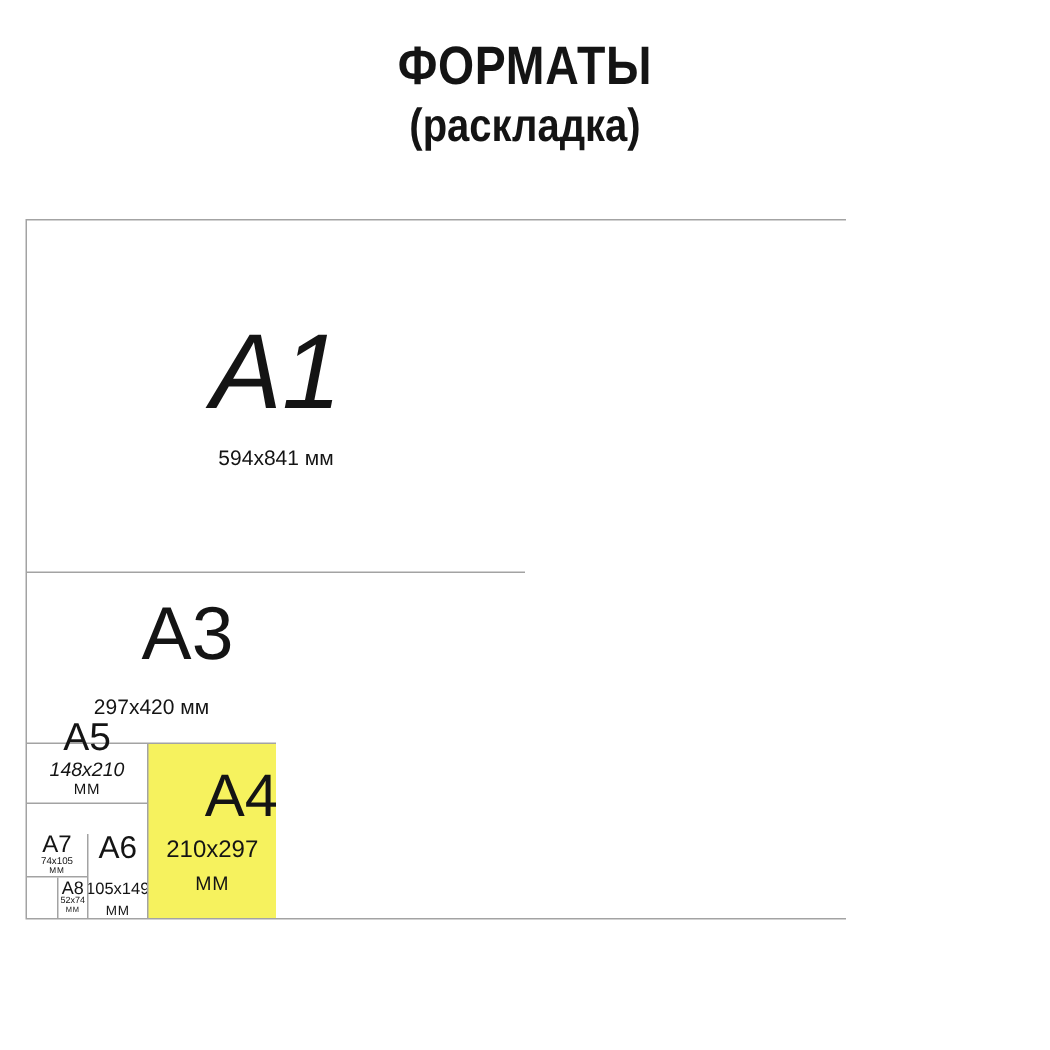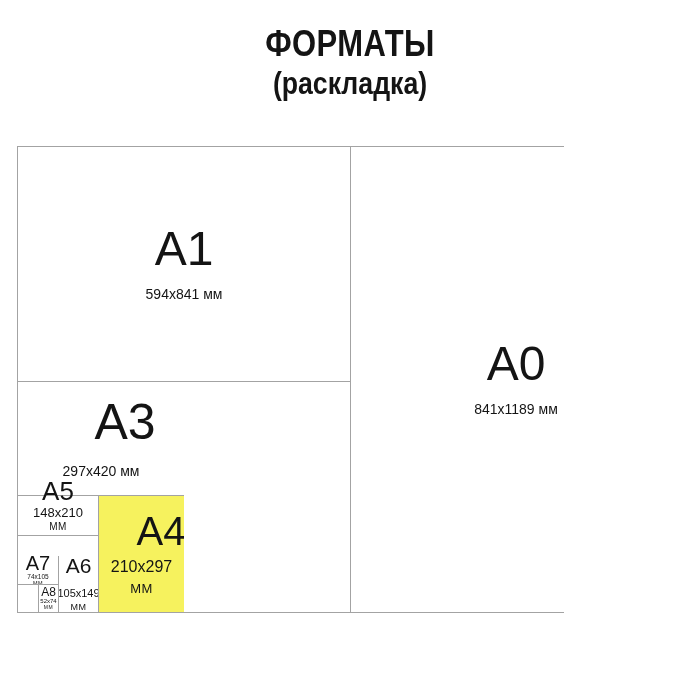--- a/index.html
+++ b/index.html
@@ -59,35 +59,35 @@
   .box-a0 { left: 332px; top: 0;     width: 331px; height: 465px; border-left: 1px solid var(--line); }
   .box-a2 { left: 166px; top: 235px; width: 166px; height: 230px; border-left: 1px solid var(--line); }
   .box-a3 { left: 0;     top: 235px; width: 166px; height: 114px; border-bottom: 1px solid var(--line); }
   .box-a4 { left: 80px;  top: 349px; width: 86px;  height: 116px; border-left: 1px solid var(--line); background: var(--highlight); }
   .box-a5 { left: 0;     top: 329px; width: 80px;  height: 60px;  border-bottom: 1px solid var(--line); }
   .box-a6 { left: 40px;  top: 409px; width: 40px;  height: 56px;  border-left: 1px solid var(--line); }
   .box-a7 { left: 0;     top: 409px; width: 40px;  height: 29px;  border-bottom: 1px solid var(--line); }
   .box-a8 { left: 20px;  top: 438px; width: 20px;  height: 27px;  border-left: 1px solid var(--line); }
 
   
-  .box-a1 .label, .box-a0 .label { font-size: 48px; }
+  .box-a1 .label, .box-a0 .label { font-size: 71px; font-style: italic; }
   .box-a1 .dims,  .box-a0 .dims  { font-size: 14px; margin-top: 13px; }
   .box-a3 .label { font-size: 50px; margin-left: 48px; }
   .box-a2 .label { font-size: 46px; }
   .box-a3 .dims, .box-a2 .dims { font-size: 14px; margin-top: 16px; }
   .box-a5 .label { font-size: 26px; }
-  .box-a5 .dims  { font-size: 13px; margin-top: 1px; }
+  .box-a5 .dims  { font-size: 13px; margin-top: 1px; font-style: italic; }
   .box-a5 .unit  { font-size: 10px; }
   .box-a4 .label { font-size: 40px; margin-left: 39px; }
   .box-a4 .dims  { font-size: 16px; margin-top: 6px; }
   .box-a4 .unit  { font-size: 13px; margin-top: 4px; }
   .box-a6 .label { font-size: 21px; }
   .box-a6 .dims  { font-size: 11px; margin-top: 11px; }
   .box-a6 .unit  { font-size: 9px; margin-top: 1px; }
-  .box-a7 .label { font-size: 20px; line-height: 0.95; }
+  .box-a7 .label { font-size: 16px; line-height: 0.95; }
   .box-a7 .dims  { font-size: 6.5px; line-height: 1.1; }
   .box-a7 .unit  { font-size: 5.5px; line-height: 1.1; }
   .box-a8 .label { font-size: 12px; line-height: 0.95; }
   .box-a8 .dims  { font-size: 6px; line-height: 1.1; }
   .box-a8 .unit  { font-size: 5px; line-height: 1.1; }
 </style>
 </head>
 <body>
 
 <div class="page">
@@ -97,24 +97,20 @@
     <div class="title-line2">(раскладка)</div>
   </div>
 
   <div class="diagram">
 
     <div class="box box-a1">
       <div class="label">A1</div>
       <div class="dims">594x841 мм</div>
     </div>
 
-    <div class="box box-a0">
-      <div class="label">A0</div>
-      <div class="dims">841x1189 мм</div>
-    </div>
 
     <div class="box box-a3">
       <div class="label">A3</div>
       <div class="dims">297x420 мм</div>
     </div>
 
 
     <div class="box box-a5">
       <div class="label">A5</div>
       <div class="dims">148x210</div>

